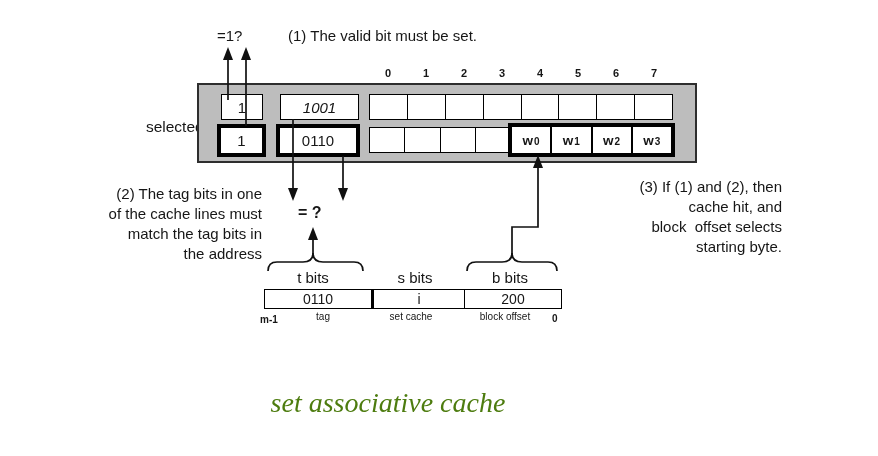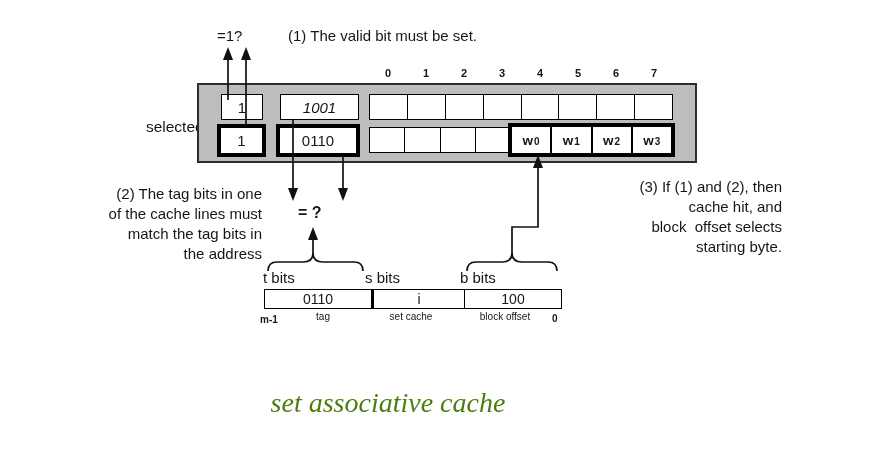--- a/index.html
+++ b/index.html
@@ -43,21 +43,21 @@
   .eq{position:absolute;font-size:15px;}
   .eq.bold{font-weight:bold;font-size:16px;}
   .addrbox{
     position:absolute;left:264px;top:289px;width:298px;height:20px;
     box-sizing:border-box;border:1.5px solid #000;display:flex;background:#fff;
   }
   .acell{display:flex;align-items:center;justify-content:center;font-size:14px;box-sizing:border-box;}
   .acell.a-tag{width:106px;}
   .acell.a-set{width:93px;border-left:3.5px solid #000;}
   .acell.a-blk{flex:1;border-left:1.5px solid #000;}
-  .fieldlbl{position:absolute;top:269px;width:100px;font-size:15px;}
+  .fieldlbl{position:absolute;top:269px;width:100px;text-align:center;font-size:15px;}
   .caption{position:absolute;top:311px;text-align:center;font-size:10px;}
   .bitidx{position:absolute;font-size:10px;font-weight:bold;}
   .title{
     position:absolute;left:198px;top:387px;width:380px;text-align:center;
     font-family:"Liberation Serif", serif;font-style:italic;font-size:28px;color:#4d7c0f;
   }
   svg.overlay{position:absolute;left:0;top:0;pointer-events:none;}
   svg .ln{stroke:#111;stroke-width:1.7;fill:none;}
   svg .hd{fill:#111;stroke:none;}
 </style>
@@ -151,21 +151,21 @@
   <div class="fieldlbl" style="left:460px;">b bits</div>
 
   <div class="addrbox">
     <div class="acell a-tag">
       <span>0110</span>
     </div>
     <div class="acell a-set">
       <span>i</span>
     </div>
     <div class="acell a-blk">
-      <span>100</span>
+      <span>200</span>
     </div>
   </div>
 
   <div class="bitidx" style="left:260px;top:314px;">m-1</div>
   <div class="caption" style="left:283px;width:80px;">tag</div>
   <div class="caption" style="left:361px;width:100px;">set cache</div>
   <div class="caption" style="left:452px;width:106px;">block offset</div>
   <div class="bitidx" style="left:552px;top:313px;">0</div>
 
   <div class="title">set associative cache</div>

